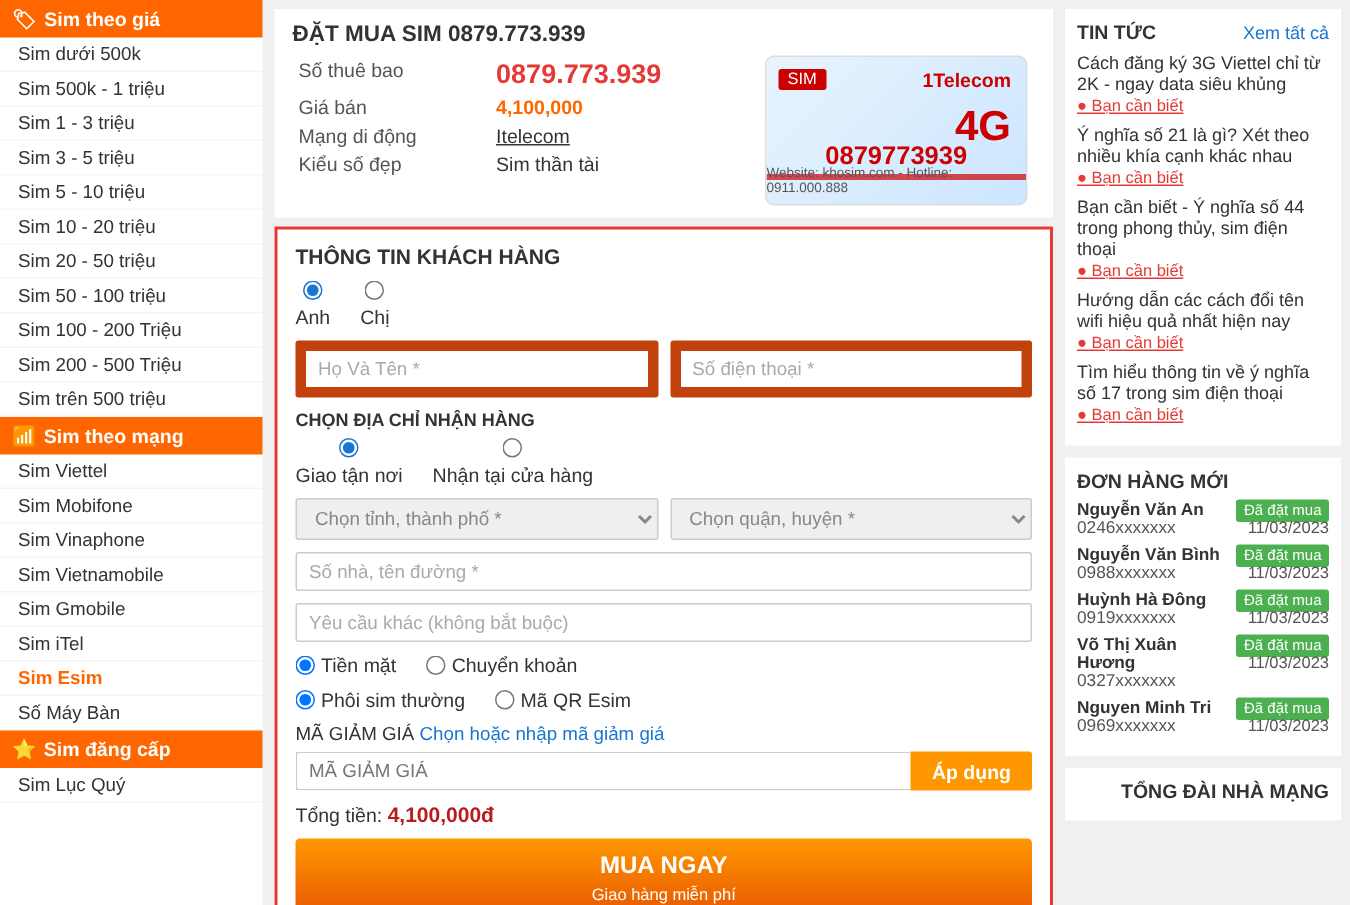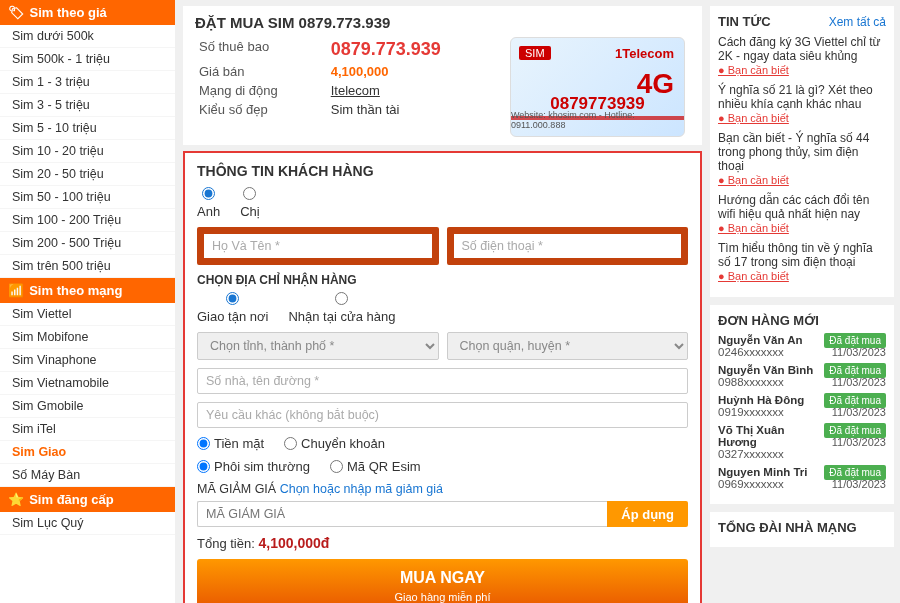--- a/index.html
+++ b/index.html
@@ -76,21 +76,21 @@
     .news-item { margin-bottom: 6px; font-size: 12px; }
     .news-item .news-text { color: #333; }
     .news-item .news-link { color: #e53935; font-size: 11px; }
     .orders-box { background: #fff; padding: 8px; margin-bottom: 8px; }
     .orders-title { font-size: 13px; font-weight: bold; color: #333; text-transform: uppercase; margin-bottom: 6px; }
     .order-item { display: flex; justify-content: space-between; align-items: flex-start; margin-bottom: 6px; font-size: 11.5px; }
     .order-info .order-name { color: #333; font-weight: bold; }
     .order-info .order-phone { color: #555; }
     .order-date { color: #555; text-align: right; font-size: 11px; }
     .order-badge { background: #4caf50; color: #fff; font-size: 10px; padding: 2px 5px; border-radius: 2px; white-space: nowrap; }
-    .carriers-box { background: #fff; padding: 8px; }
+    .carriers-box { background: #fff; padding: 8px; text-align: right; }
     .carriers-title { font-size: 13px; font-weight: bold; color: #333; text-transform: uppercase; margin-bottom: 4px; }
   </style>
 </head>
 <body>
 
 <div class="main-wrap">
   <div class="sidebar">
 
     <div class="sidebar-section-title">
       <span>🏷</span>
@@ -114,21 +114,21 @@
       <span>📶</span>
       <span>Sim theo mạng</span>
     </div>
     <div id="sidebar-mang-items">
         <div class="sidebar-item">Sim Viettel</div>
         <div class="sidebar-item">Sim Mobifone</div>
         <div class="sidebar-item">Sim Vinaphone</div>
         <div class="sidebar-item">Sim Vietnamobile</div>
         <div class="sidebar-item">Sim Gmobile</div>
         <div class="sidebar-item">Sim iTel</div>
-        <div class="sidebar-item active">Sim Giao</div>
+        <div class="sidebar-item active">Sim Esim</div>
         <div class="sidebar-item">Số Máy Bàn</div>
       </div>
 
     <div class="sidebar-section-title">
       <span>⭐</span>
       <span>Sim đăng cấp</span>
     </div>
     <div id="sidebar-dangcap-items">
         <div class="sidebar-item">Sim Lục Quý</div>
       </div>

